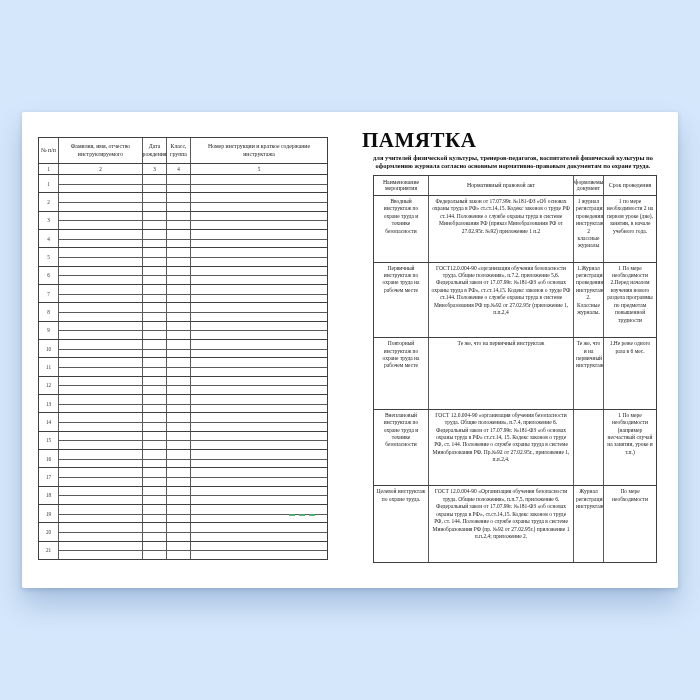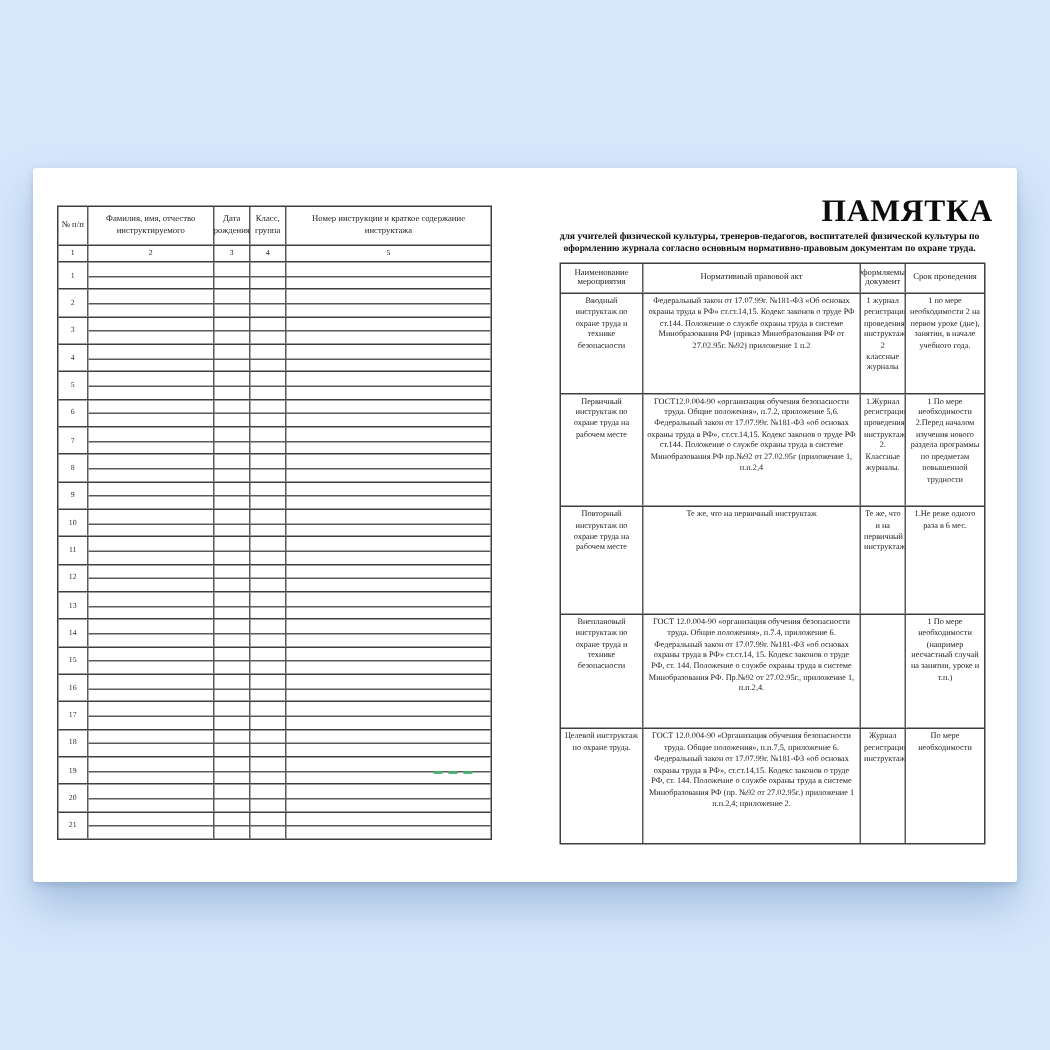--- a/index.html
+++ b/index.html
@@ -49,21 +49,21 @@
   .lt-cell { border-right:1px solid #5a5a5a; }
   .lt-cell.c5 { border-right:none; }
   .lt-mid { position:absolute; left:20px; right:0; top:50%; border-top:1px solid #5a5a5a; }
   .green-mark {
     position:absolute; left:250px; top:376px; width:26px; height:0;
     border-top:2px dashed #44b06a; opacity:.9;
   }
 
   
   .memo-title {
-    position:absolute; left:340px; top:16px; width:300px; text-align:right;
+    position:absolute; left:340px; top:16px; width:300px; text-align:left;
     font-weight:bold; font-size:21px; letter-spacing:.5px; color:#0d0d0d;
   }
   .memo-subtitle {
     position:absolute; left:336px; top:42px; width:310px; text-align:center;
     font-weight:bold; font-size:6.4px; line-height:1.3; white-space:pre-line; color:#0d0d0d;
   }
   .rt {
     position:absolute; left:351px; top:63px; width:284px; height:388px;
     border:1.5px solid #3f3f3f; display:flex; flex-direction:column;
     font-size:5.5px; color:#222; text-align:center;

